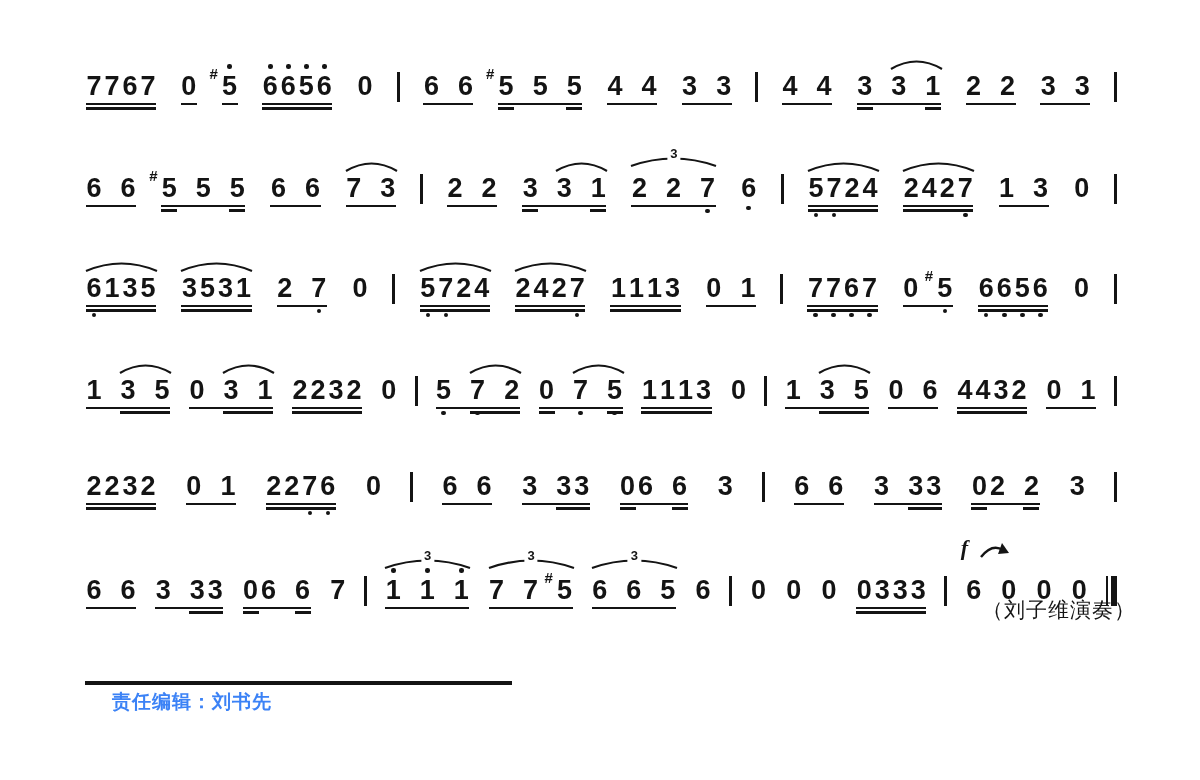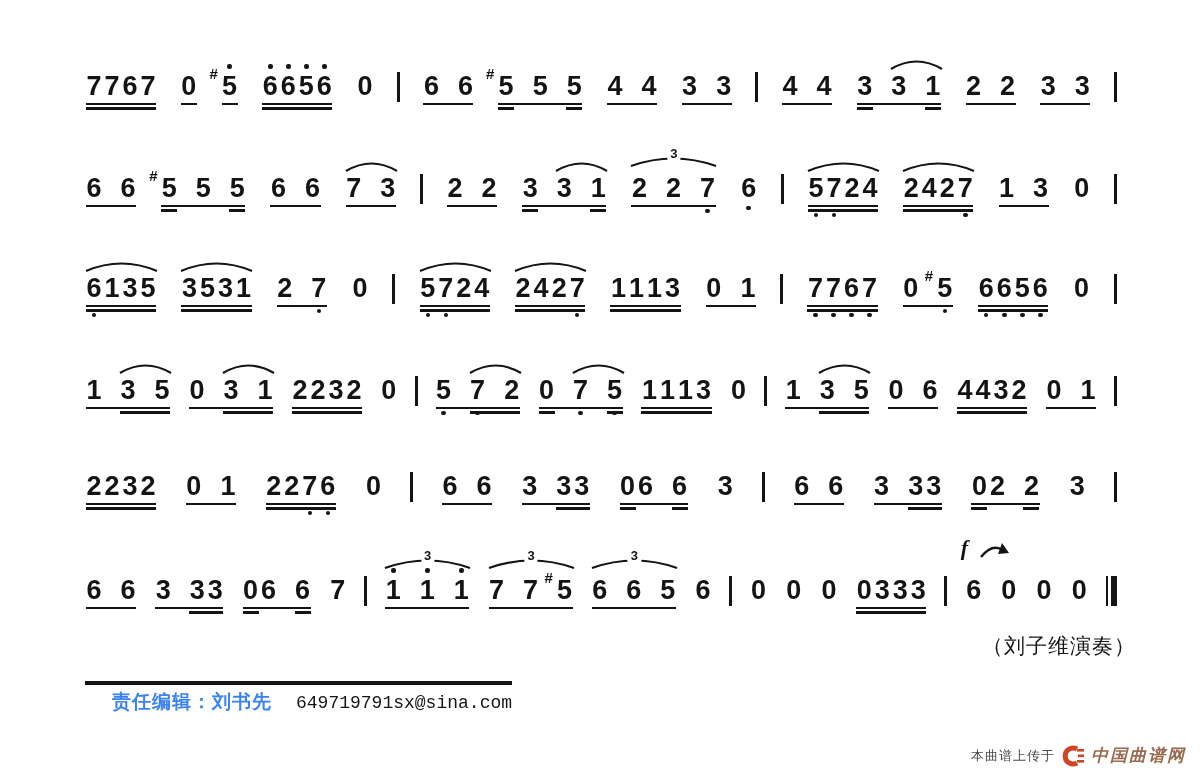--- a/index.html
+++ b/index.html
@@ -32,21 +32,21 @@
   .tri3{position:absolute;top:-28px;left:50%;transform:translateX(-50%);
         font:700 13px/13px "Liberation Sans",sans-serif;background:#fff;padding:0 3px;color:#141414;}
   .fmark{position:absolute;top:-40px;font:700 italic 22px/22px "Liberation Serif",serif;color:#141414;}
   .farrow{position:absolute;overflow:visible;}
 
   .bar{width:3px;height:30px;background:#141414;margin-bottom:10px;}
   .bar-final{display:flex;gap:3px;margin-bottom:10px;align-items:stretch;}
   .bar-final .thin{width:2.5px;height:30px;background:#141414;}
   .bar-final .thick{width:6px;height:30px;background:#141414;}
 
-  .caption{position:absolute;top:634px;right:64px;font:400 21px/24px "Liberation Serif",serif;
+  .caption{position:absolute;top:598px;right:64px;font:400 21px/24px "Liberation Serif",serif;
            color:#141414;letter-spacing:1px;margin-left:32px;}
   .footer-rule{position:absolute;left:85px;top:681px;width:427px;height:3.5px;background:#141414;}
   .footer{position:absolute;left:112px;top:691px;display:flex;align-items:baseline;gap:24px;}
   .footer .ed{font:600 19px/22px "Liberation Serif",serif;color:#3b82f6;letter-spacing:1px;}
   .footer .email{font:400 18px/22px "Liberation Mono",monospace;color:#141414;}
   .watermark{position:absolute;top:745px;right:14px;display:flex;align-items:center;gap:6px;}
   .wm-prefix{font:400 13px/16px "Liberation Serif",serif;color:#4a4a4a;letter-spacing:1px;}
   .wm-site{font:700 italic 17px/20px "Liberation Serif",serif;letter-spacing:2px;}
 </style>
 </head>
@@ -589,26 +589,15 @@
           <div class="thick"></div>
         </div>
       </div>
     </div>
 
   <div class="caption">（刘子维演奏）</div>
 
   <div class="footer-rule"></div>
   <div class="footer">
     <span class="ed">责任编辑：刘书先</span>
-    <span class="email">649719791sx@sina.com</span>
   </div>
 
-  <div class="watermark">
-    <span class="wm-prefix">本曲谱上传于</span>
-    <svg class="logo" width="24" height="22" viewBox="0 0 24 22">
-      <path d="M16 4 A8 8 0 1 0 16 18" stroke="#cf4425" stroke-width="5" fill="none"></path>
-      <rect x="16" y="4" width="7" height="2.6" fill="#cf4425"></rect>
-      <rect x="17" y="9.5" width="6" height="2.6" fill="#cf4425"></rect>
-      <rect x="16" y="15" width="7" height="2.6" fill="#cf4425"></rect>
-    </svg>
-    <span class="wm-site" style="color: rgb(154, 107, 80);">中国曲谱网</span>
-  </div>
 </div>
 
 </body></html>

